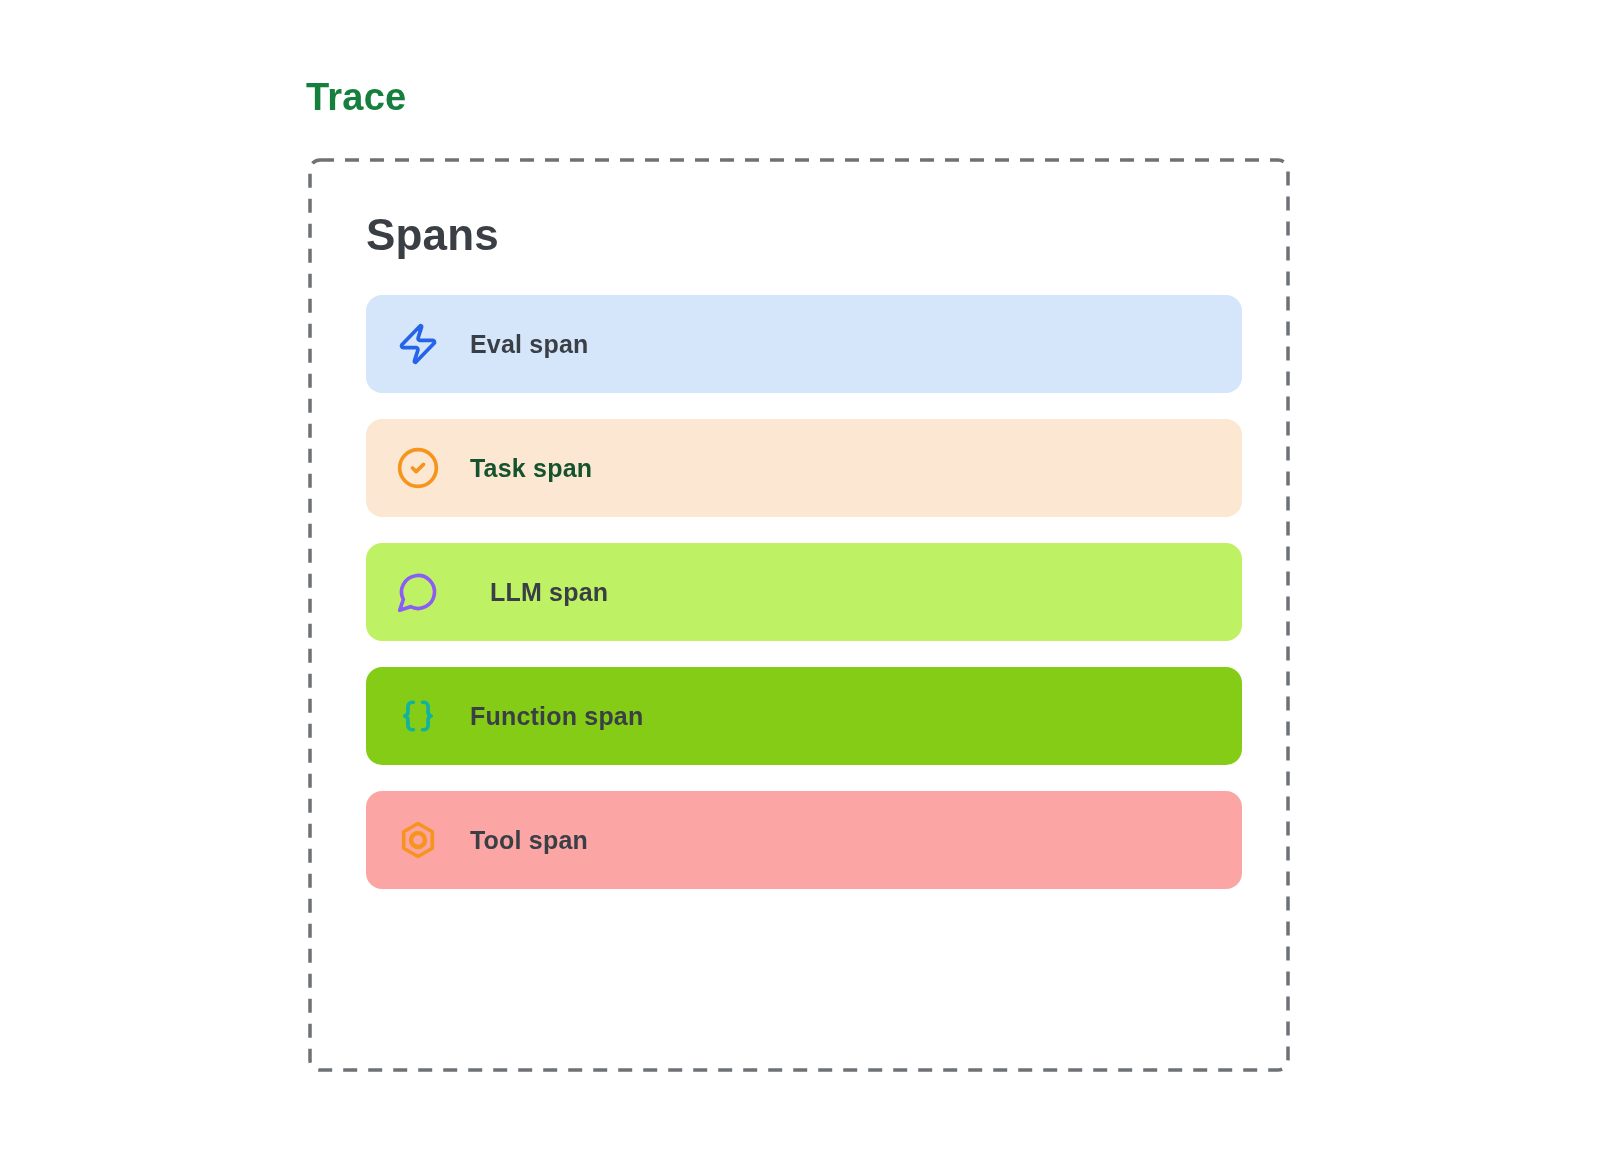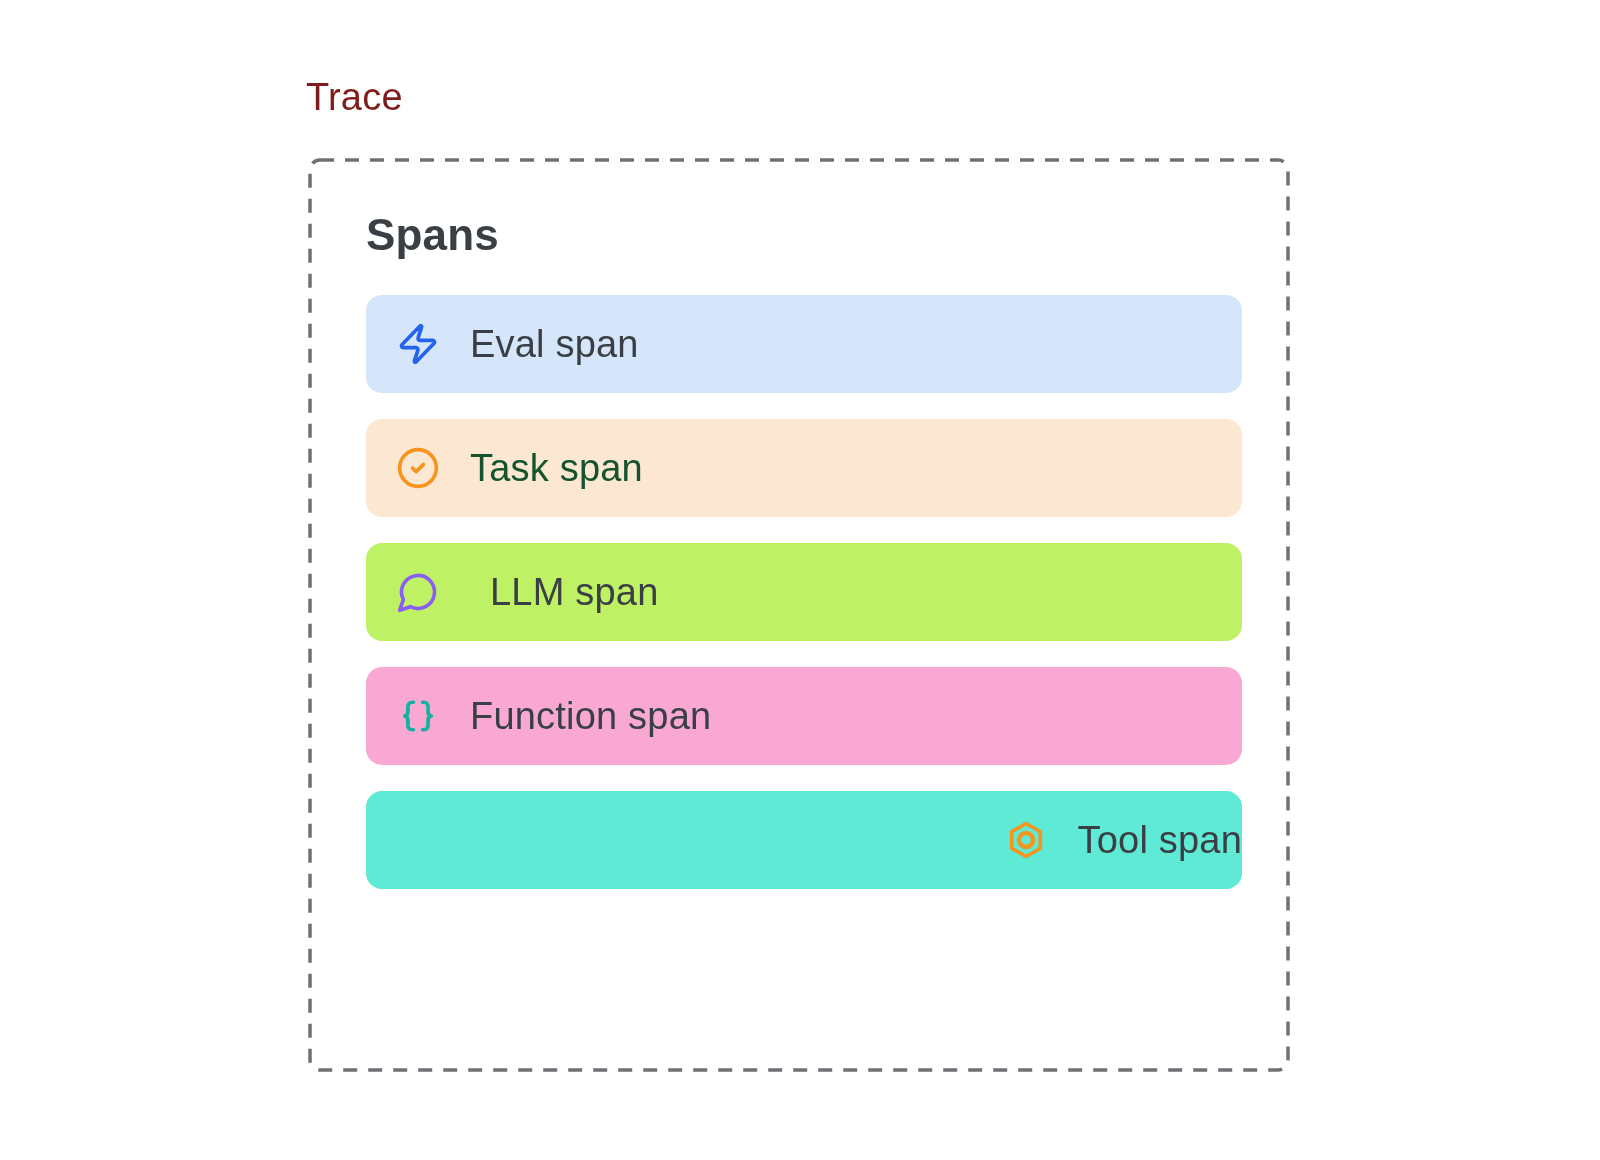--- a/index.html
+++ b/index.html
@@ -74,32 +74,32 @@
     align-items: center;
     justify-content: center;
     flex: 0 0 auto;
   }
   .icon svg {
     width: 44px;
     height: 44px;
     display: block;
   }
   .row-label {
-    font-size: 38px;
+    font-size: 25px;
     line-height: 46px;
-    font-weight: 400;
+    font-weight: 700;
     letter-spacing: 0.2px;
   }
 </style>
 </head>
 <body>
 
 <div class="canvas">
 
-  <div class="trace-title" style="color: #7f1d1d;">Trace</div>
+  <div class="trace-title" style="color: #15803d; font-weight: bold;">Trace</div>
 
   <div class="trace-box">
 
     <svg class="dash-border" viewBox="0 0 982 914" preserveAspectRatio="none" aria-hidden="true" style="color: rgb(110, 114, 118);">
       <rect x="2" y="2" width="978" height="910" rx="10" ry="10" fill="none" stroke="currentColor" stroke-width="3.5" stroke-dasharray="14 11"></rect>
     </svg>
 
     <div class="spans-label" style="color: rgb(58, 63, 70);">Spans</div>
 
     <div class="rows">
@@ -126,31 +126,31 @@
 
       <div class="row" style="background: #bef264; gap: 20px;">
         <span class="icon" style="color: rgb(139, 92, 246);">
           <svg viewBox="0 0 24 24" fill="none" stroke="currentColor" stroke-width="2" stroke-linecap="round" stroke-linejoin="round">
             <path d="M7.9 20A9 9 0 1 0 4 16.1L2 22Z"></path>
           </svg>
         </span>
         <span class="row-label" style="color: rgb(58, 63, 70);">LLM span</span>
       </div>
 
-      <div class="row" style="background: #f9a8d4;">
+      <div class="row" style="background: #84cc16;">
         <span class="icon" style="color: rgb(16, 179, 160);">
           <svg viewBox="0 0 24 24" fill="none" stroke="currentColor" stroke-width="2" stroke-linecap="round" stroke-linejoin="round">
             <path d="M9.5 4.5h-.75A2.25 2.25 0 0 0 6.5 6.75v3.15c0 1.05-.6 1.75-1.7 2.1 1.1.35 1.7 1.05 1.7 2.1v3.15a2.25 2.25 0 0 0 2.25 2.25h.75"></path>
             <path d="M14.5 4.5h.75a2.25 2.25 0 0 1 2.25 2.25v3.15c0 1.05.6 1.75 1.7 2.1-1.1.35-1.7 1.05-1.7 2.1v3.15a2.25 2.25 0 0 1-2.25 2.25h-.75"></path>
           </svg>
         </span>
         <span class="row-label" style="color: rgb(58, 63, 70);">Function span</span>
       </div>
 
-      <div class="row" style="background: #5eead4; justify-content: flex-end;">
+      <div class="row" style="background: #fca5a5;">
         <span class="icon" style="color: rgb(247, 148, 29);">
           <svg viewBox="0 0 24 24" fill="none" stroke="currentColor" stroke-width="2" stroke-linecap="round" stroke-linejoin="round">
             <path d="M12 3l7.8 4.5v9L12 21l-7.8-4.5v-9z"></path>
             <circle cx="12" cy="12" r="3.8" stroke-width="2.4"></circle>
           </svg>
         </span>
         <span class="row-label" style="color: rgb(58, 63, 70);">Tool span</span>
       </div>
 
     </div>

